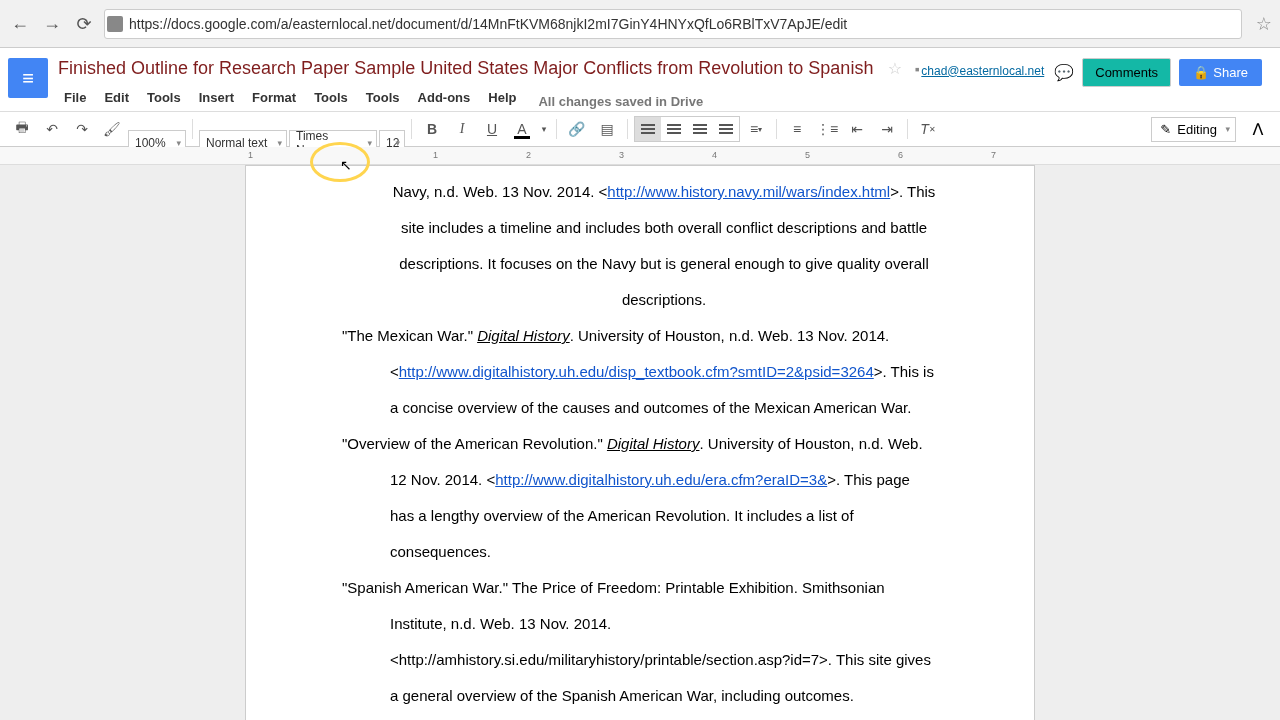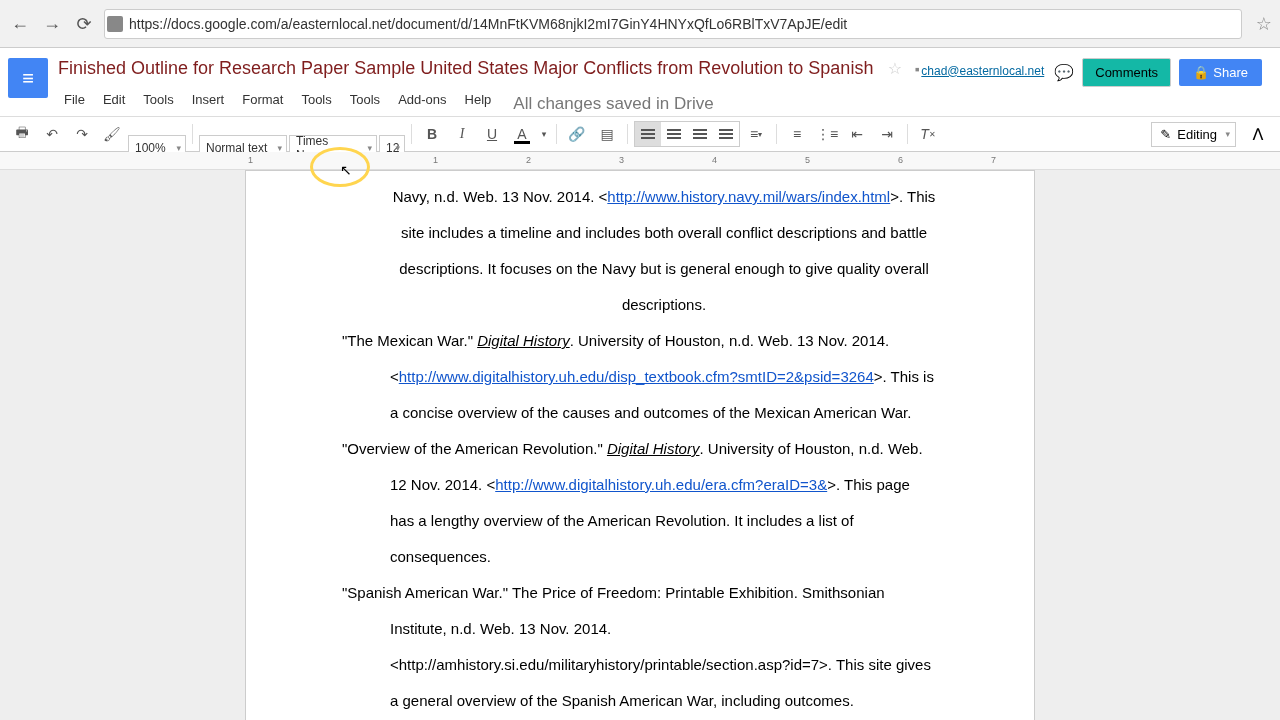--- a/index.html
+++ b/index.html
@@ -12,23 +12,23 @@
 .url-icon { width: 16px; height: 16px; background: #888; margin-right: 6px; border-radius: 2px; }
 .star { color: #888; font-size: 18px; margin-left: 6px; cursor: pointer; }
 
 
 .docs-header { display: flex; align-items: flex-start; padding: 6px 8px 0 0; }
 .docs-logo { width: 40px; height: 40px; background: #4285f4; color: #fff; display: flex; align-items: center; justify-content: center; font-size: 20px; margin: 4px 8px; border-radius: 2px; }
 .docs-title-area { flex: 1; }
 .doc-title { font-size: 18px; color: #7f1d1d; padding: 4px 2px; display: inline-block; }
 .title-star { color: #ccc; font-size: 16px; margin-left: 8px; cursor: pointer; }
 .title-folder { color: #888; font-size: 14px; margin-left: 8px; cursor: pointer; }
-.menu-bar { display: flex; gap: 2px; font-size: 13px; color: #333; padding: 2px 0; align-items: center; }
+.menu-bar { display: flex; gap: 2px; font-size: 13px; color: #333; padding: 2px 0; align-items: center; font-weight: bold; }
 .menu-item { padding: 4px 8px; cursor: pointer; }
-.save-status { color: #777; margin-left: 12px; font-size: 17px; margin-top: 9px; }
+.save-status { color: #777; margin-left: 12px; font-size: 13px; margin-top: 9px; }
 .header-right { display: flex; align-items: center; gap: 10px; padding-right: 10px; }
 .user-email { font-size: 12px; color: #0369a1; text-decoration: underline; }
 .comments-btn { padding: 6px 12px; border: 1px solid #ccc; background: #14b8a6; font-size: 13px; cursor: pointer; border-radius: 2px; }
 .share-btn { padding: 6px 14px; background: #4285f4; color: #fff; border: none; font-size: 13px; cursor: pointer; border-radius: 2px; display: flex; align-items: center; gap: 4px; }
 .chat-icon { width: 20px; height: 20px; color: #888; cursor: pointer; }
 
 
 .toolbar { height: 36px; border-top: 1px solid #ddd; border-bottom: 1px solid #ccc; display: flex; align-items: center; padding: 0 8px; gap: 2px; background: #fff; }
 .tb-btn { width: 28px; height: 28px; display: flex; align-items: center; justify-content: center; color: #555; cursor: pointer; font-size: 14px; }
 .tb-sep { width: 1px; height: 20px; background: #ddd; margin: 0 4px; }

